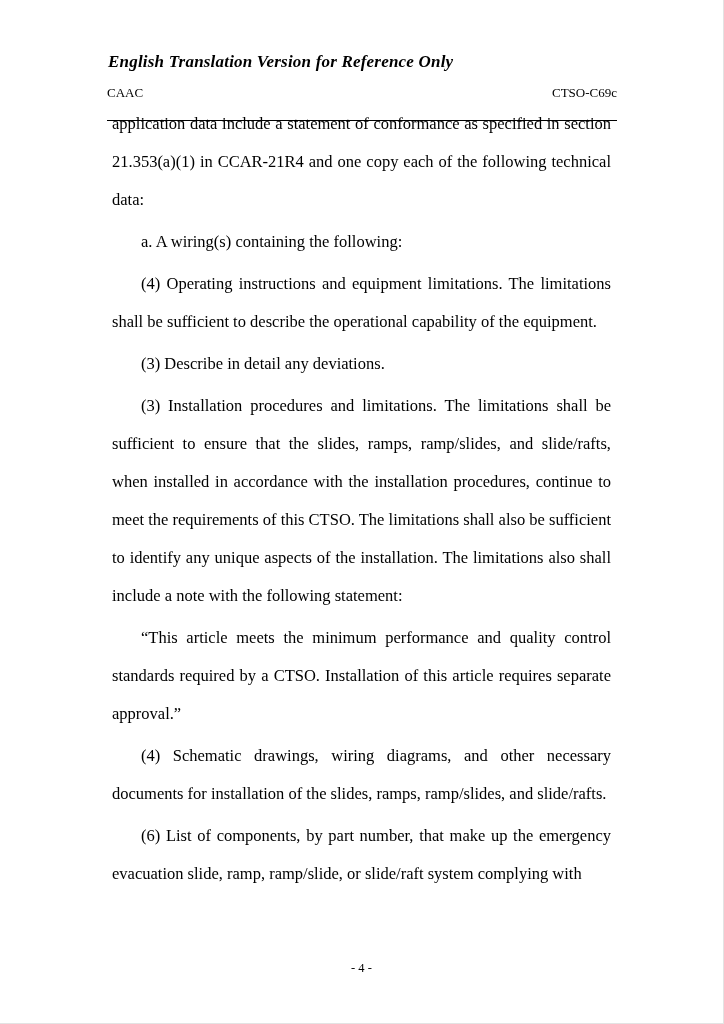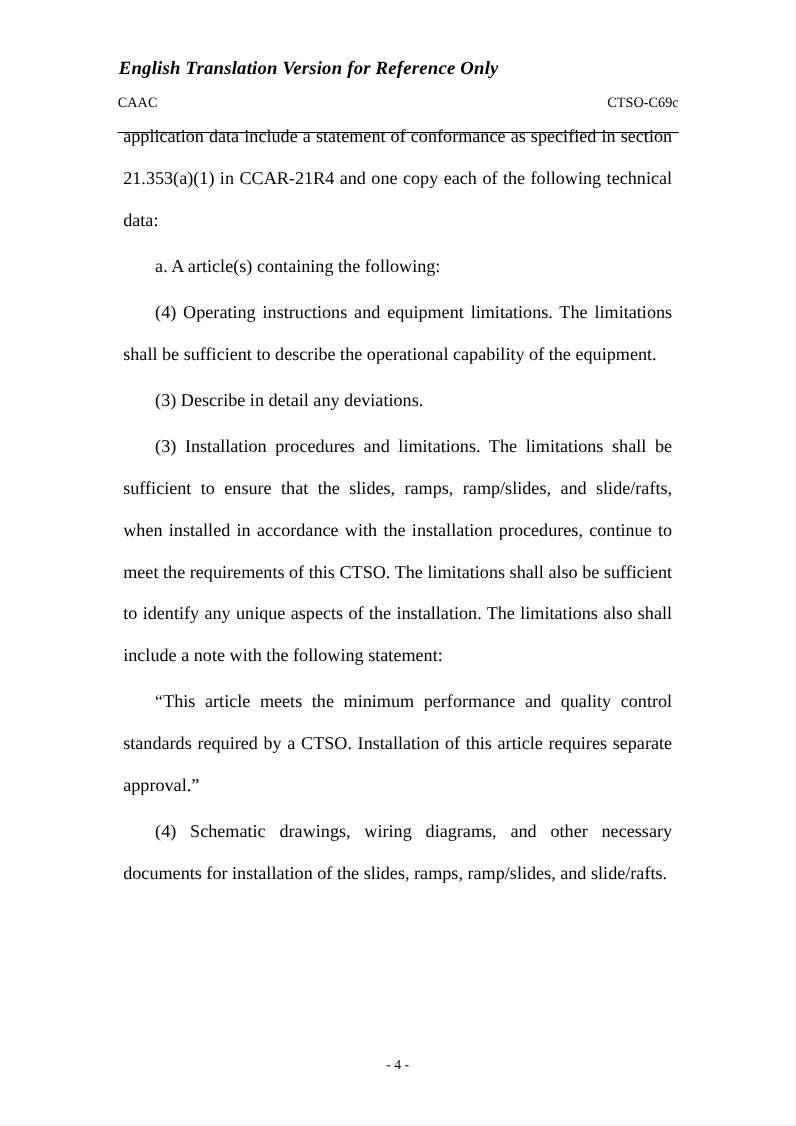--- a/index.html
+++ b/index.html
@@ -78,24 +78,25 @@
   <div class="title">English Translation Version for Reference Only</div>
 
   <div class="docline">
     <span>CAAC</span>
     <span>CTSO-C69c</span>
   </div>
 
   <main class="content">
     <div id="paragraphs">
         <p class="para">application data include a statement of conformance as specified in section 21.353(a)(1) in CCAR-21R4 and one copy each of the following technical data:</p>
-        <p class="para indent">a. A article(s) containing the following:</p>
+        <p class="para indent">a. A wiring(s) containing the following:</p>
         <p class="para indent">(4) Operating instructions and equipment limitations. The limitations shall be sufficient to describe the operational capability of the equipment.</p>
         <p class="para indent">(3) Describe in detail any deviations.</p>
         <p class="para indent">(3) Installation procedures and limitations. The limitations shall be sufficient to ensure that the slides, ramps, ramp/slides, and slide/rafts, when installed in accordance with the installation procedures, continue to meet the requirements of this CTSO. The limitations shall also be sufficient to identify any unique aspects of the installation. The limitations also shall include a note with the following statement:</p>
         <p class="para indent">“This article meets the minimum performance and quality control standards required by a CTSO. Installation of this article requires separate approval.”</p>
         <p class="para indent">(4) Schematic drawings, wiring diagrams, and other necessary documents for installation of the slides, ramps, ramp/slides, and slide/rafts.</p>
+        <p class="para indent">(6) List of components, by part number, that make up the emergency evacuation slide, ramp, ramp/slide, or slide/raft system complying with</p>
       </div>
   </main>
 
   <div class="footer">- 4 -</div>
 
 </div>
 
 </body></html>

